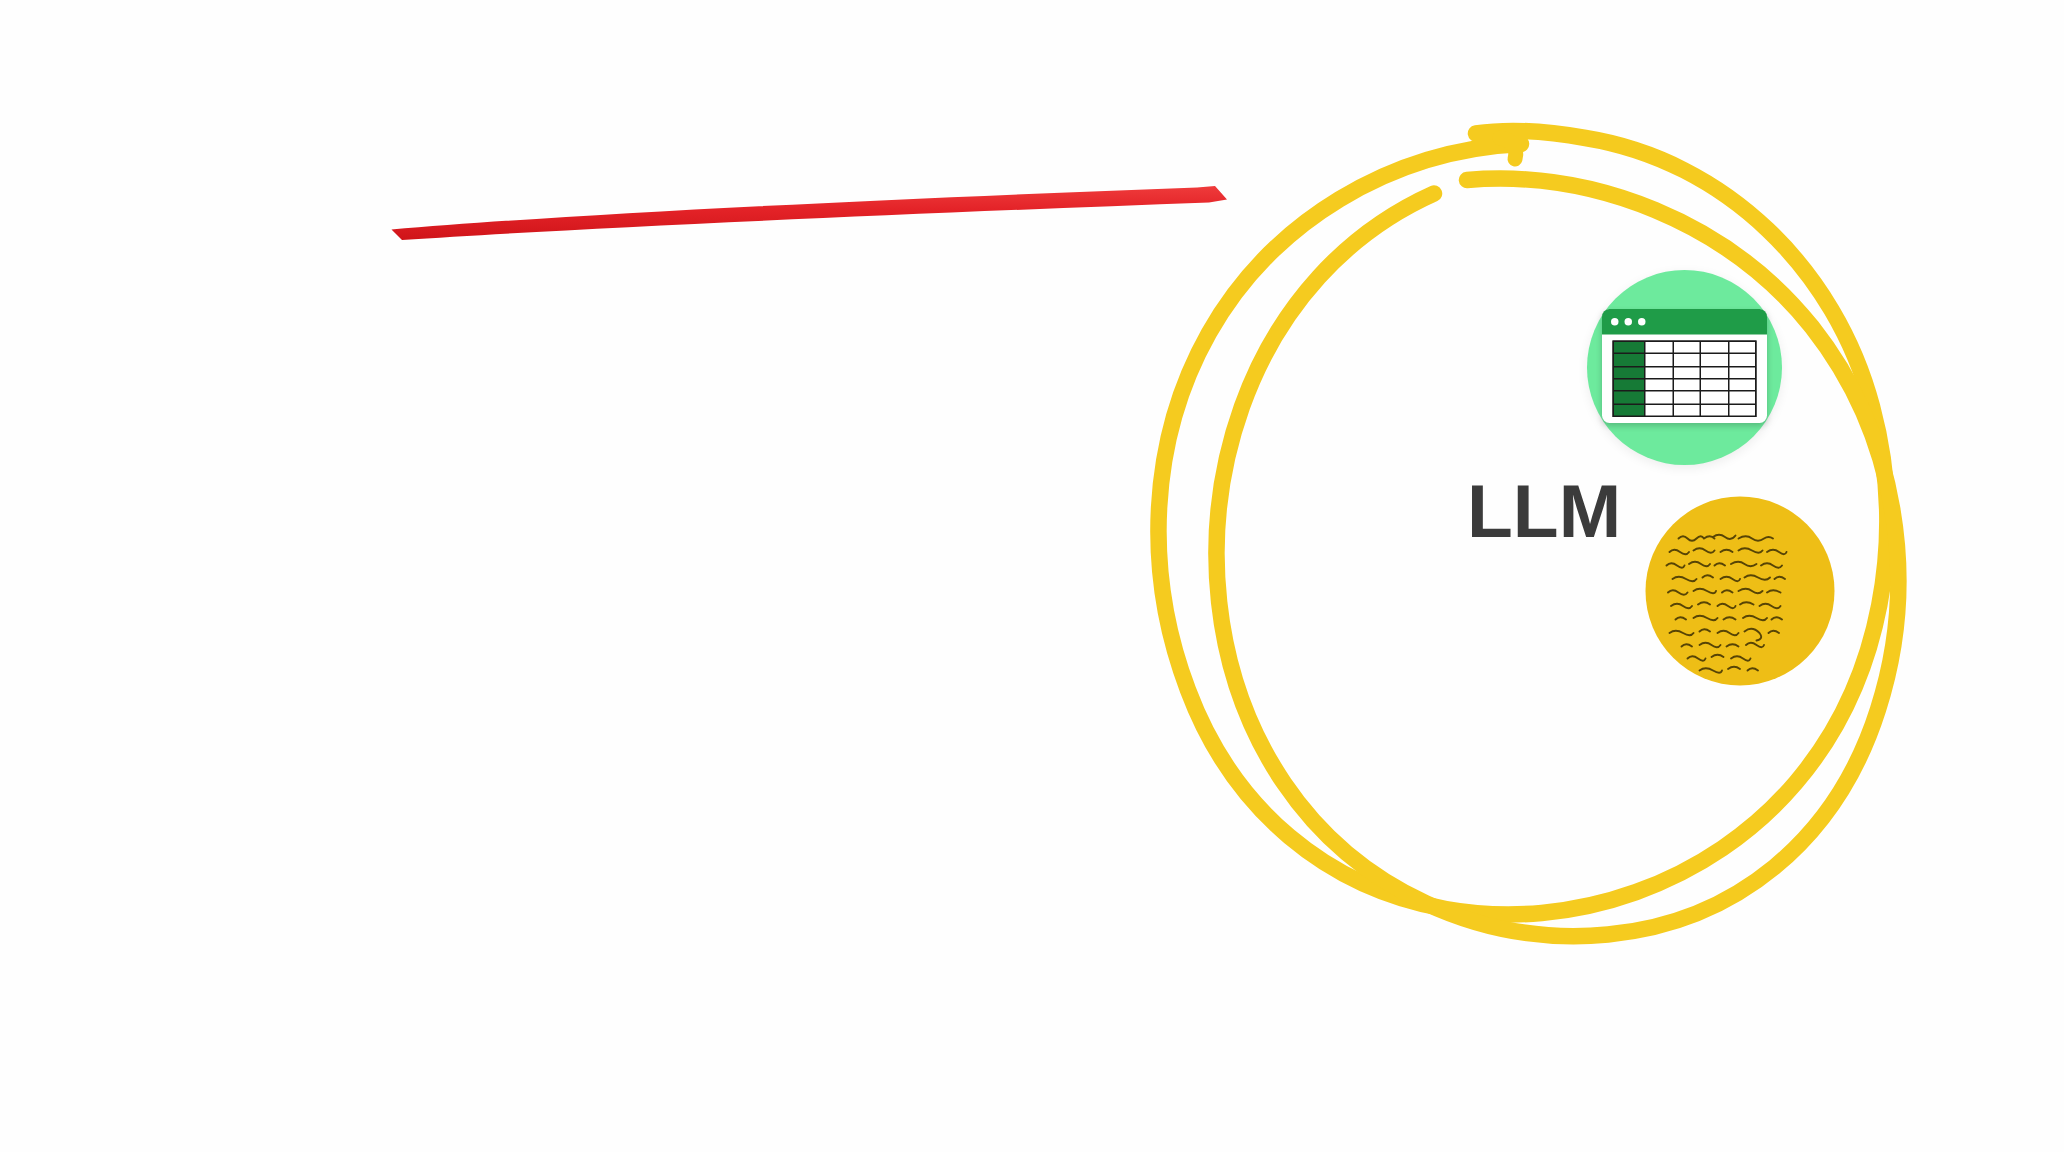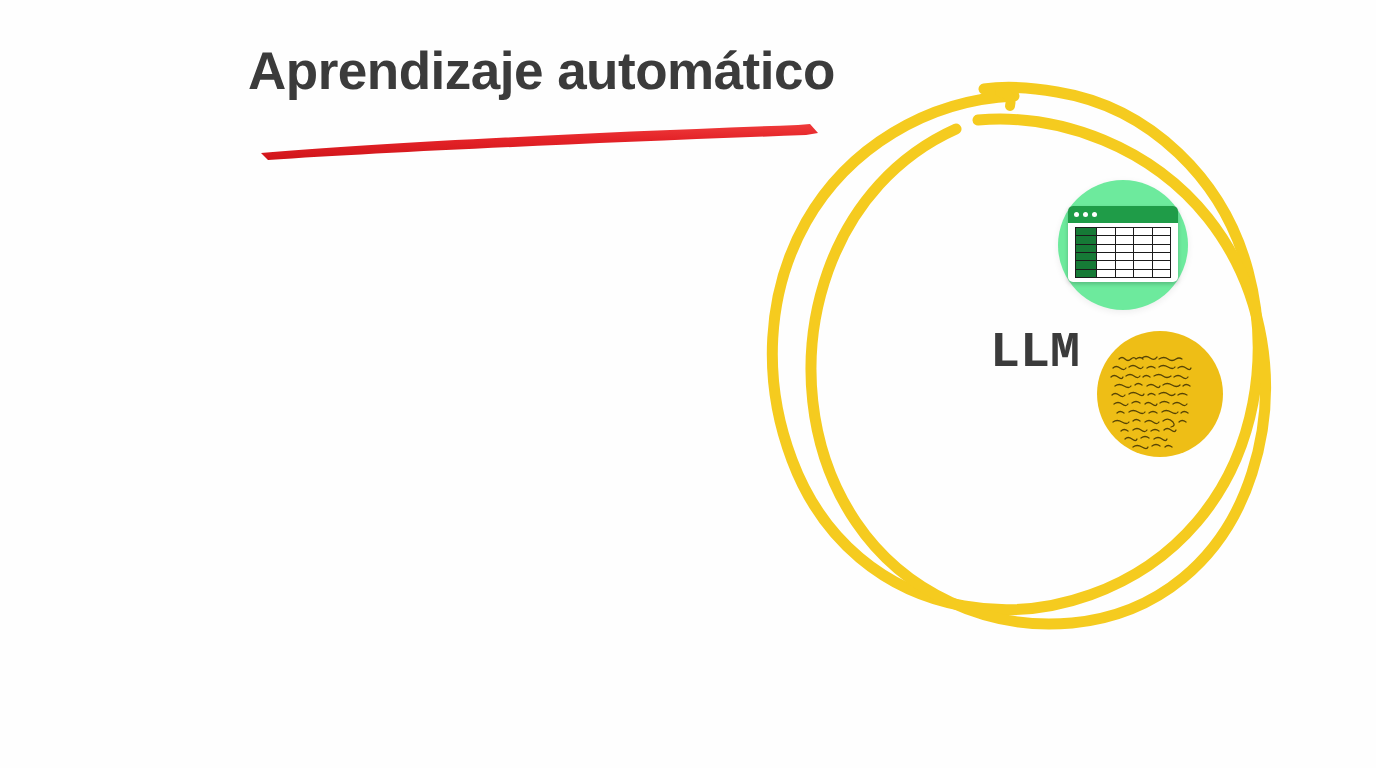--- a/index.html
+++ b/index.html
@@ -131,22 +131,22 @@
   }
   #spreadsheet-grid .cell.headcol {
     background: #167a36;
   }
 
   
   #llm-label {
     position: absolute;
     left: 978px;
     top: 316px;
-    margin: 12px;
-    font-family: Liberation Mono, monospace;
+    margin: 0;
+    font-family: Liberation Sans, sans-serif;
     font-size: 50px;
     font-weight: bold;
     color: #3b3b3b;
     letter-spacing: 0px;
     line-height: 1;
     white-space: nowrap;
   }
 
   
   #textdoc-badge {
@@ -166,21 +166,20 @@
     width: 126px;
     height: 126px;
   }
 </style>
 </head>
 <body>
 
 <div id="slide">
 
   <div id="title-block">
-    <h1 id="page-title">Aprendizaje automático</h1>
 
     <svg id="title-underline" viewBox="0 0 570 46" preserveAspectRatio="none" aria-hidden="true">
       <defs>
         <linearGradient id="redGrad" x1="0" y1="0" x2="0" y2="1">
           <stop offset="0%" stop-color="#ef3b3b"></stop>
           <stop offset="45%" stop-color="#e32227"></stop>
           <stop offset="100%" stop-color="#cf1419"></stop>
         </linearGradient>
       </defs>
       <path d="M 3 37

